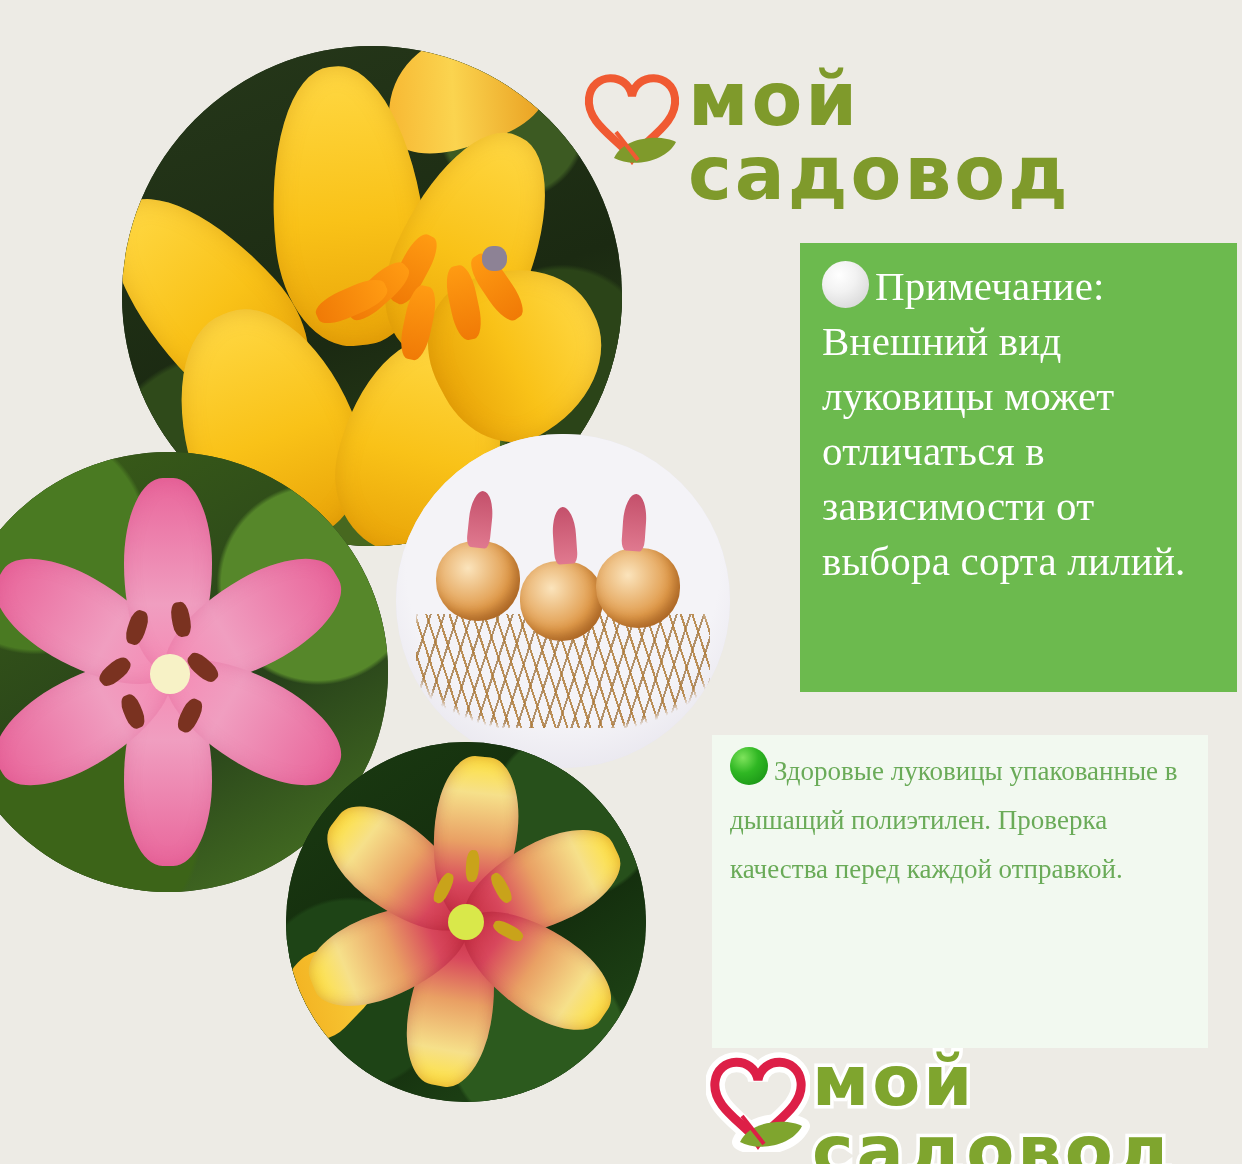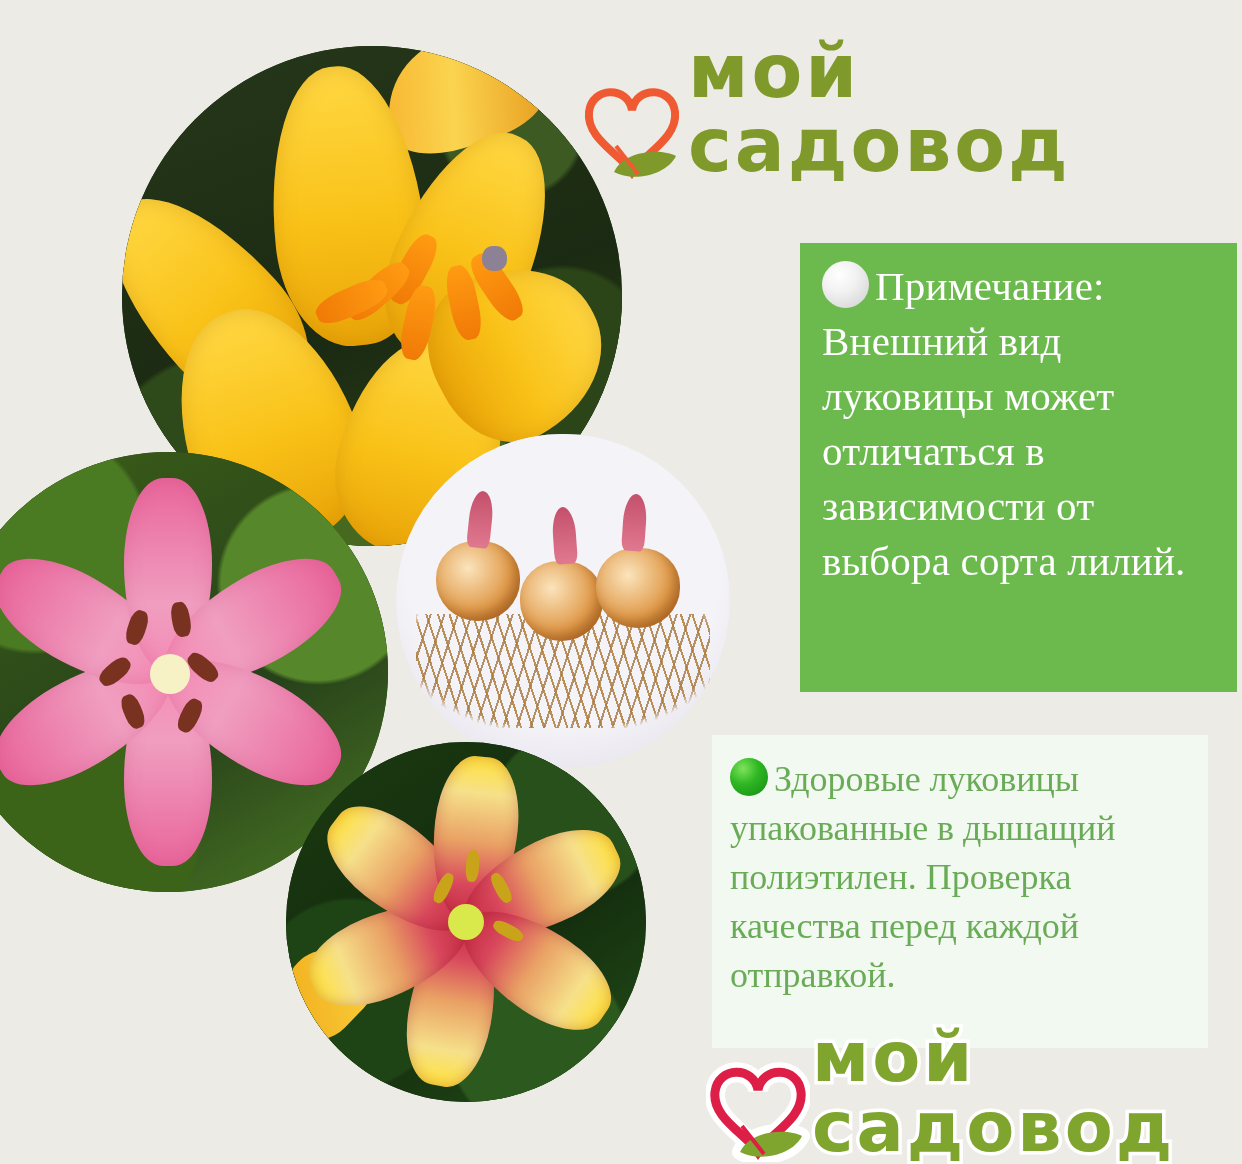--- a/index.html
+++ b/index.html
@@ -156,30 +156,30 @@
     vertical-align:-8px;margin-right:6px;
   }
 
   #healthy-panel{
     left:712px;top:735px;width:496px;height:313px;
     background:#f2f9f0;
     padding:12px 18px 8px 18px;
   }
   #healthy-panel .txt{
     color:#6aab58;
-    font-size:36px;line-height:49px;margin-top:8px;
+    font-size:27px;line-height:49px;
   }
   .bullet-green{
     display:inline-block;width:38px;height:38px;border-radius:50%;
     background:radial-gradient(circle at 34% 28%, #7ee35c 0%, #2fb723 42%, #138a12 100%);
     vertical-align:-5px;margin-right:6px;
   }
 
   
-  .logo{position:absolute;display:flex;align-items:flex-end;}
+  .logo{position:absolute;display:flex;align-items:flex-start;}
 
   #logo-top{left:580px;top:62px;height:120px;}
   #logo-top .word{
     font-size:74px;line-height:74px;color:#7f9a2b;
     font-family:"DejaVu Sans", sans-serif;font-weight:700;
     letter-spacing:3px;margin-left:4px;
   }
 
   #logo-bottom{left:706px;top:1046px;height:116px;}
   #logo-bottom .word{

